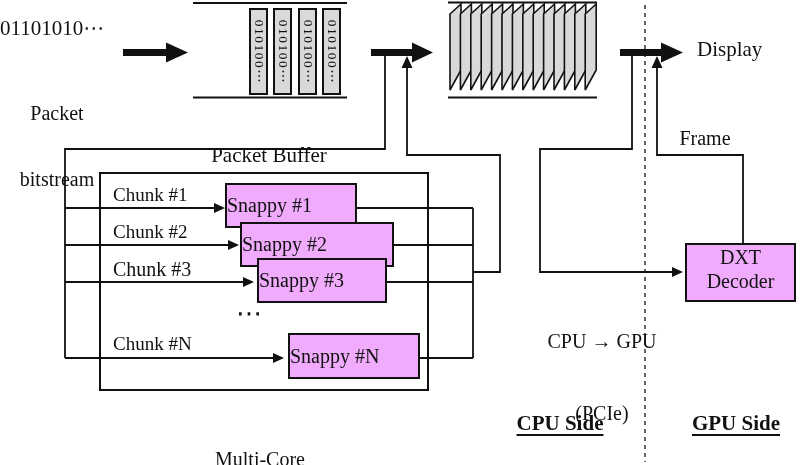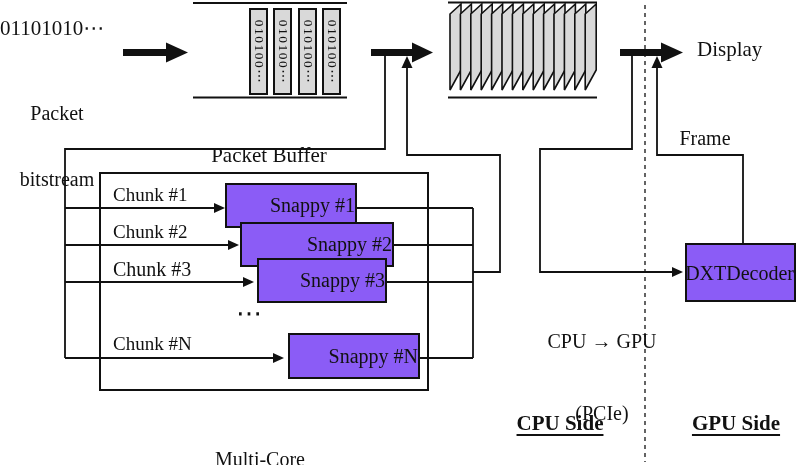--- a/index.html
+++ b/index.html
@@ -3,22 +3,22 @@
 <meta charset="utf-8">
 <style>
   html,body{margin:0;padding:0;background:#ffffff;}
   #stage{
     position:relative;width:800px;height:465px;background:#ffffff;overflow:hidden;
     font-family:"Liberation Serif","DejaVu Serif",serif;color:#111111;
   }
   .txt{position:absolute;white-space:pre;line-height:1.08;}
   .center{text-align:center;}
   .graybox{
-    position:absolute;background:#8b5cf6;border:2.5px solid #111111;
-    display:flex;align-items:center;justify-content:flex-end;box-sizing:border-box;
+    position:absolute;background:#f0abfc;border:2.5px solid #111111;
+    display:flex;align-items:center;justify-content:flex-start;box-sizing:border-box;
     font-size:20px;
   }
   .card{
     position:absolute;background:#d9d9d9;border:2.3px solid #111111;box-sizing:border-box;
   }
   .card span{
     position:absolute;left:50%;top:50%;
     transform:translate(-50%,-50%) rotate(90deg);
     white-space:nowrap;font-size:13.5px;letter-spacing:1.5px;
   }
@@ -153,21 +153,21 @@
   <div class="txt center" style="left:140px;top:402px;width:240px;font-size:20px;line-height:23px;">
     <div>Multi-Core</div>
     
   </div>
 
   <div class="txt center" style="left:527px;top:281px;width:150px;font-size:20px;line-height:24px;">
     <div>CPU → GPU</div>
     <div>(PCIe)</div>
   </div>
 
-  <div class="graybox" style="left:685px;top:243px;width:111px;height:59px;flex-direction:row;line-height:24px;">
+  <div class="graybox" style="left:685px;top:243px;width:111px;height:59px;flex-direction:column;line-height:24px;">
     <div>DXT</div>
     <div>Decoder</div>
   </div>
 
   <div class="sideLabel" style="left:676px;top:411px;width:120px;">GPU Side</div>
   <div class="sideLabel" style="left:500px;top:411px;width:120px;">CPU Side</div>
 
 </div>
 
 </body></html>

